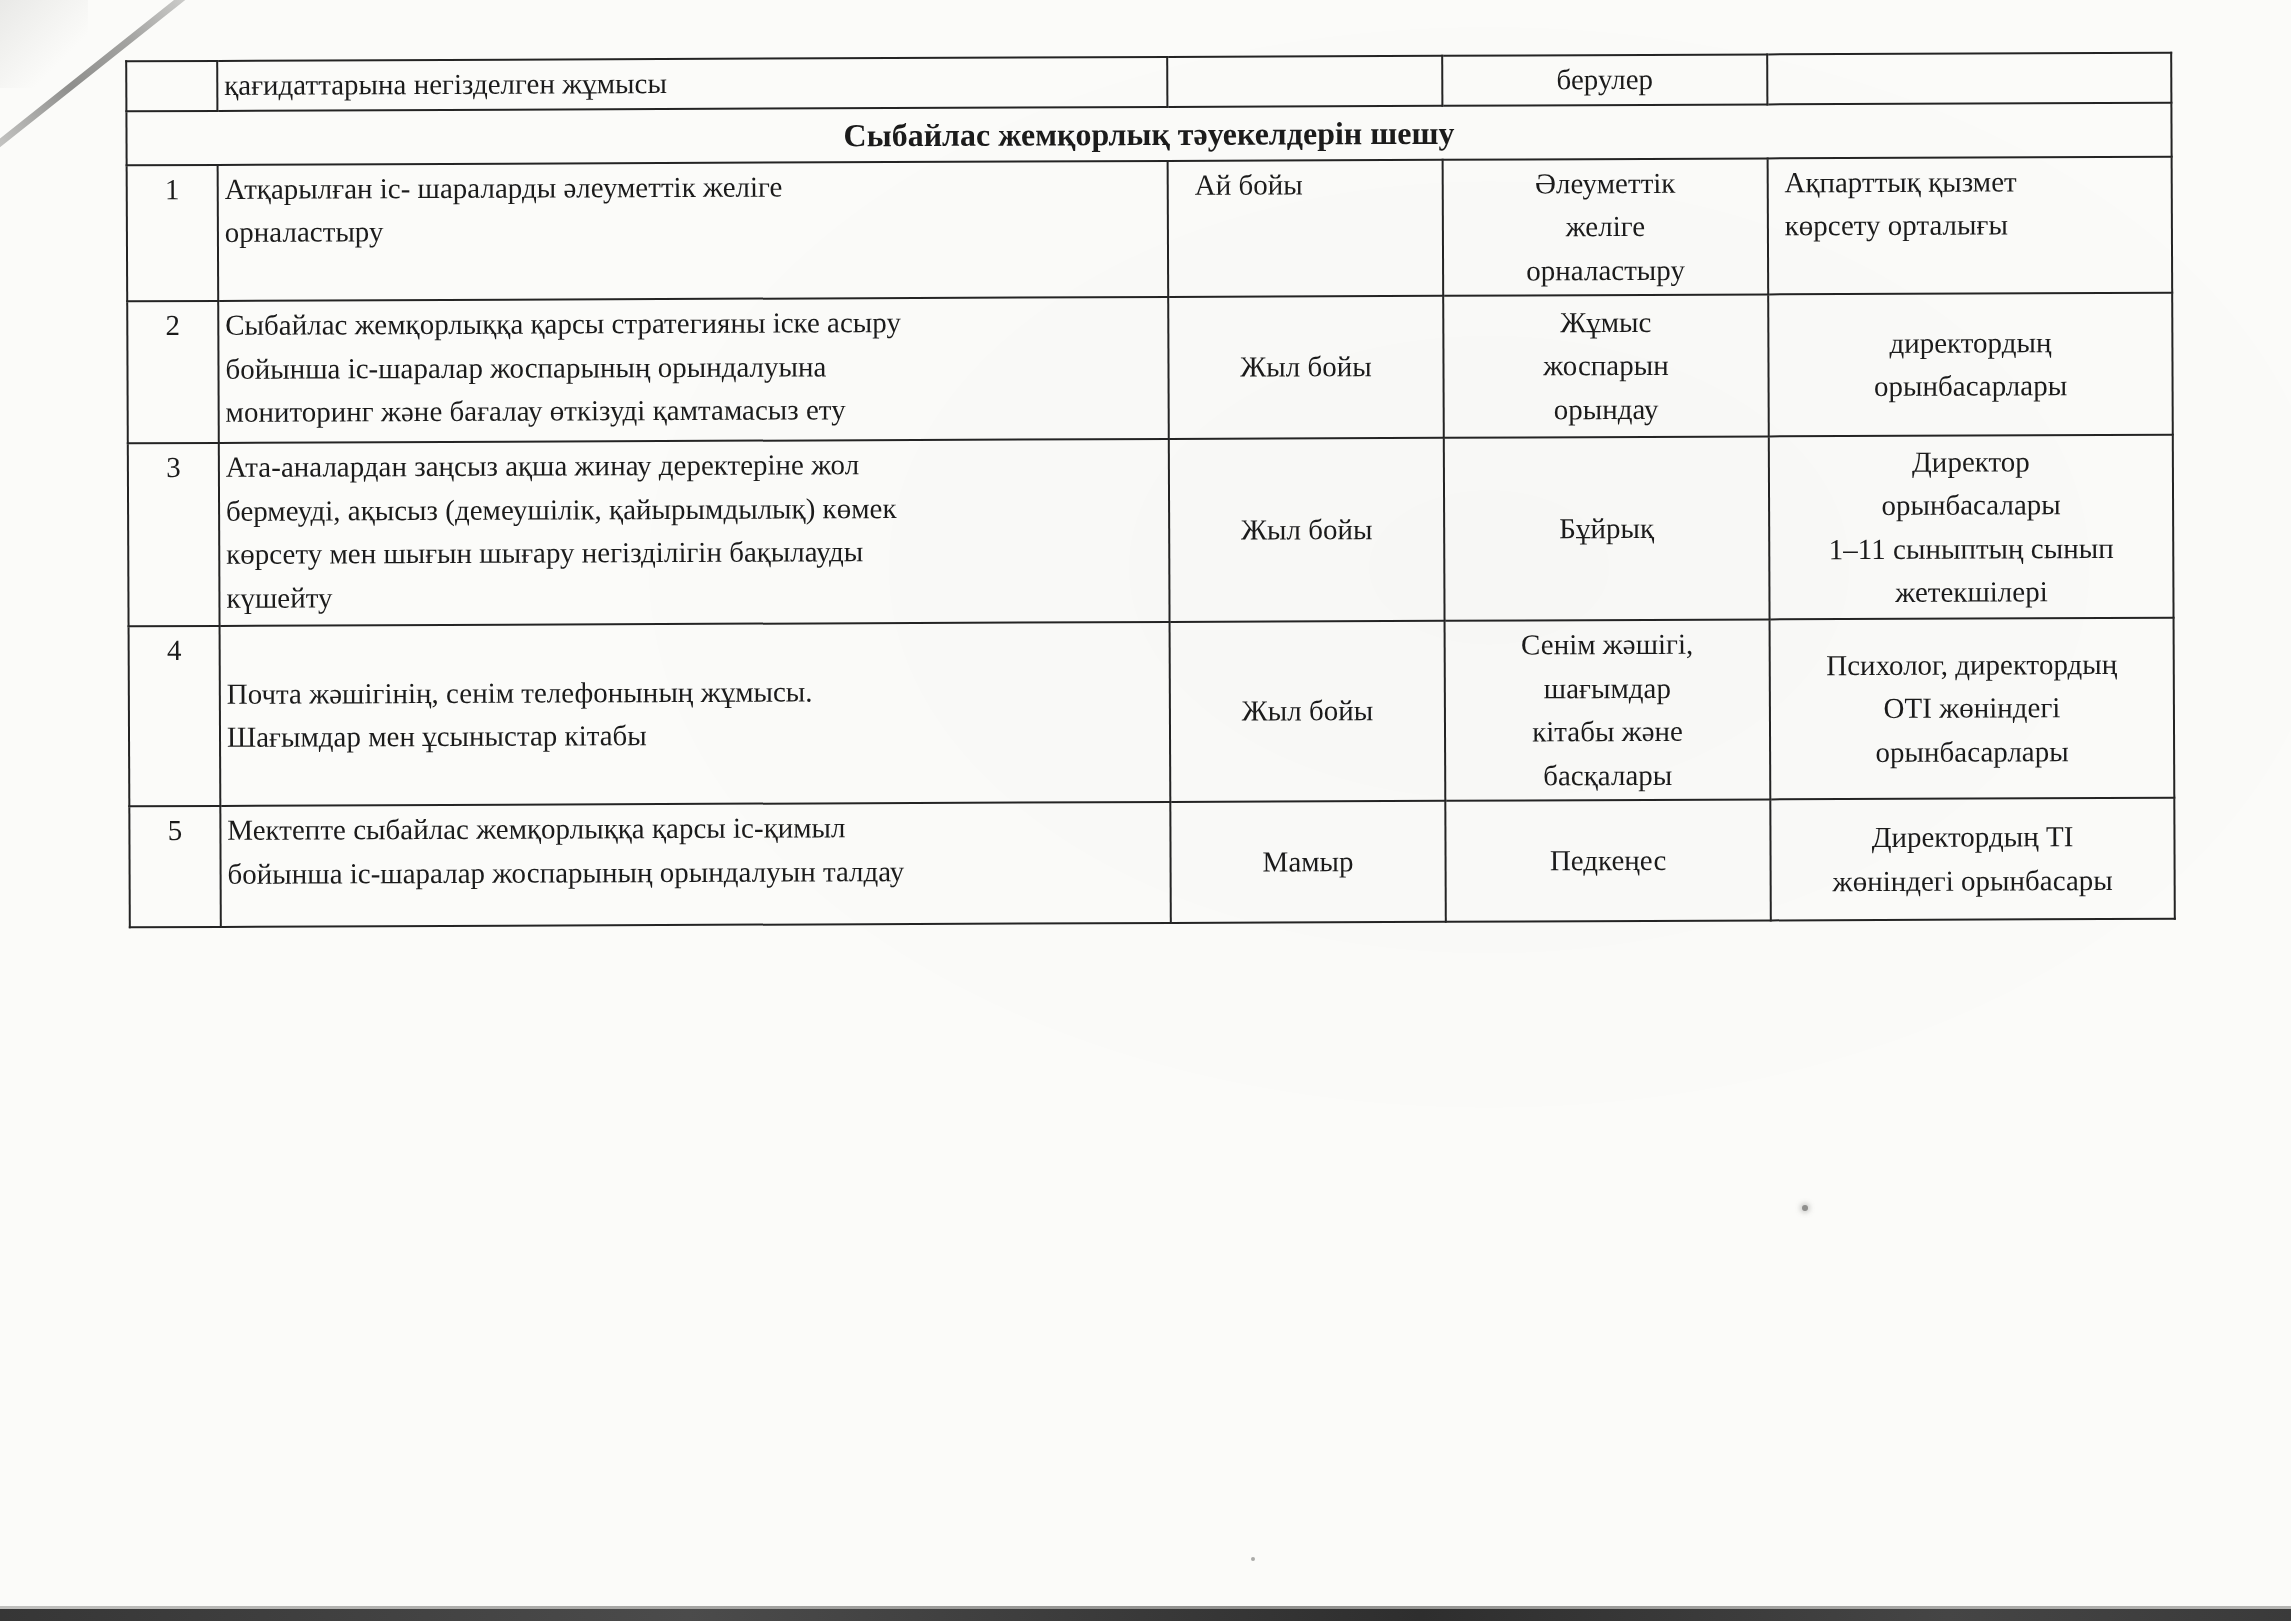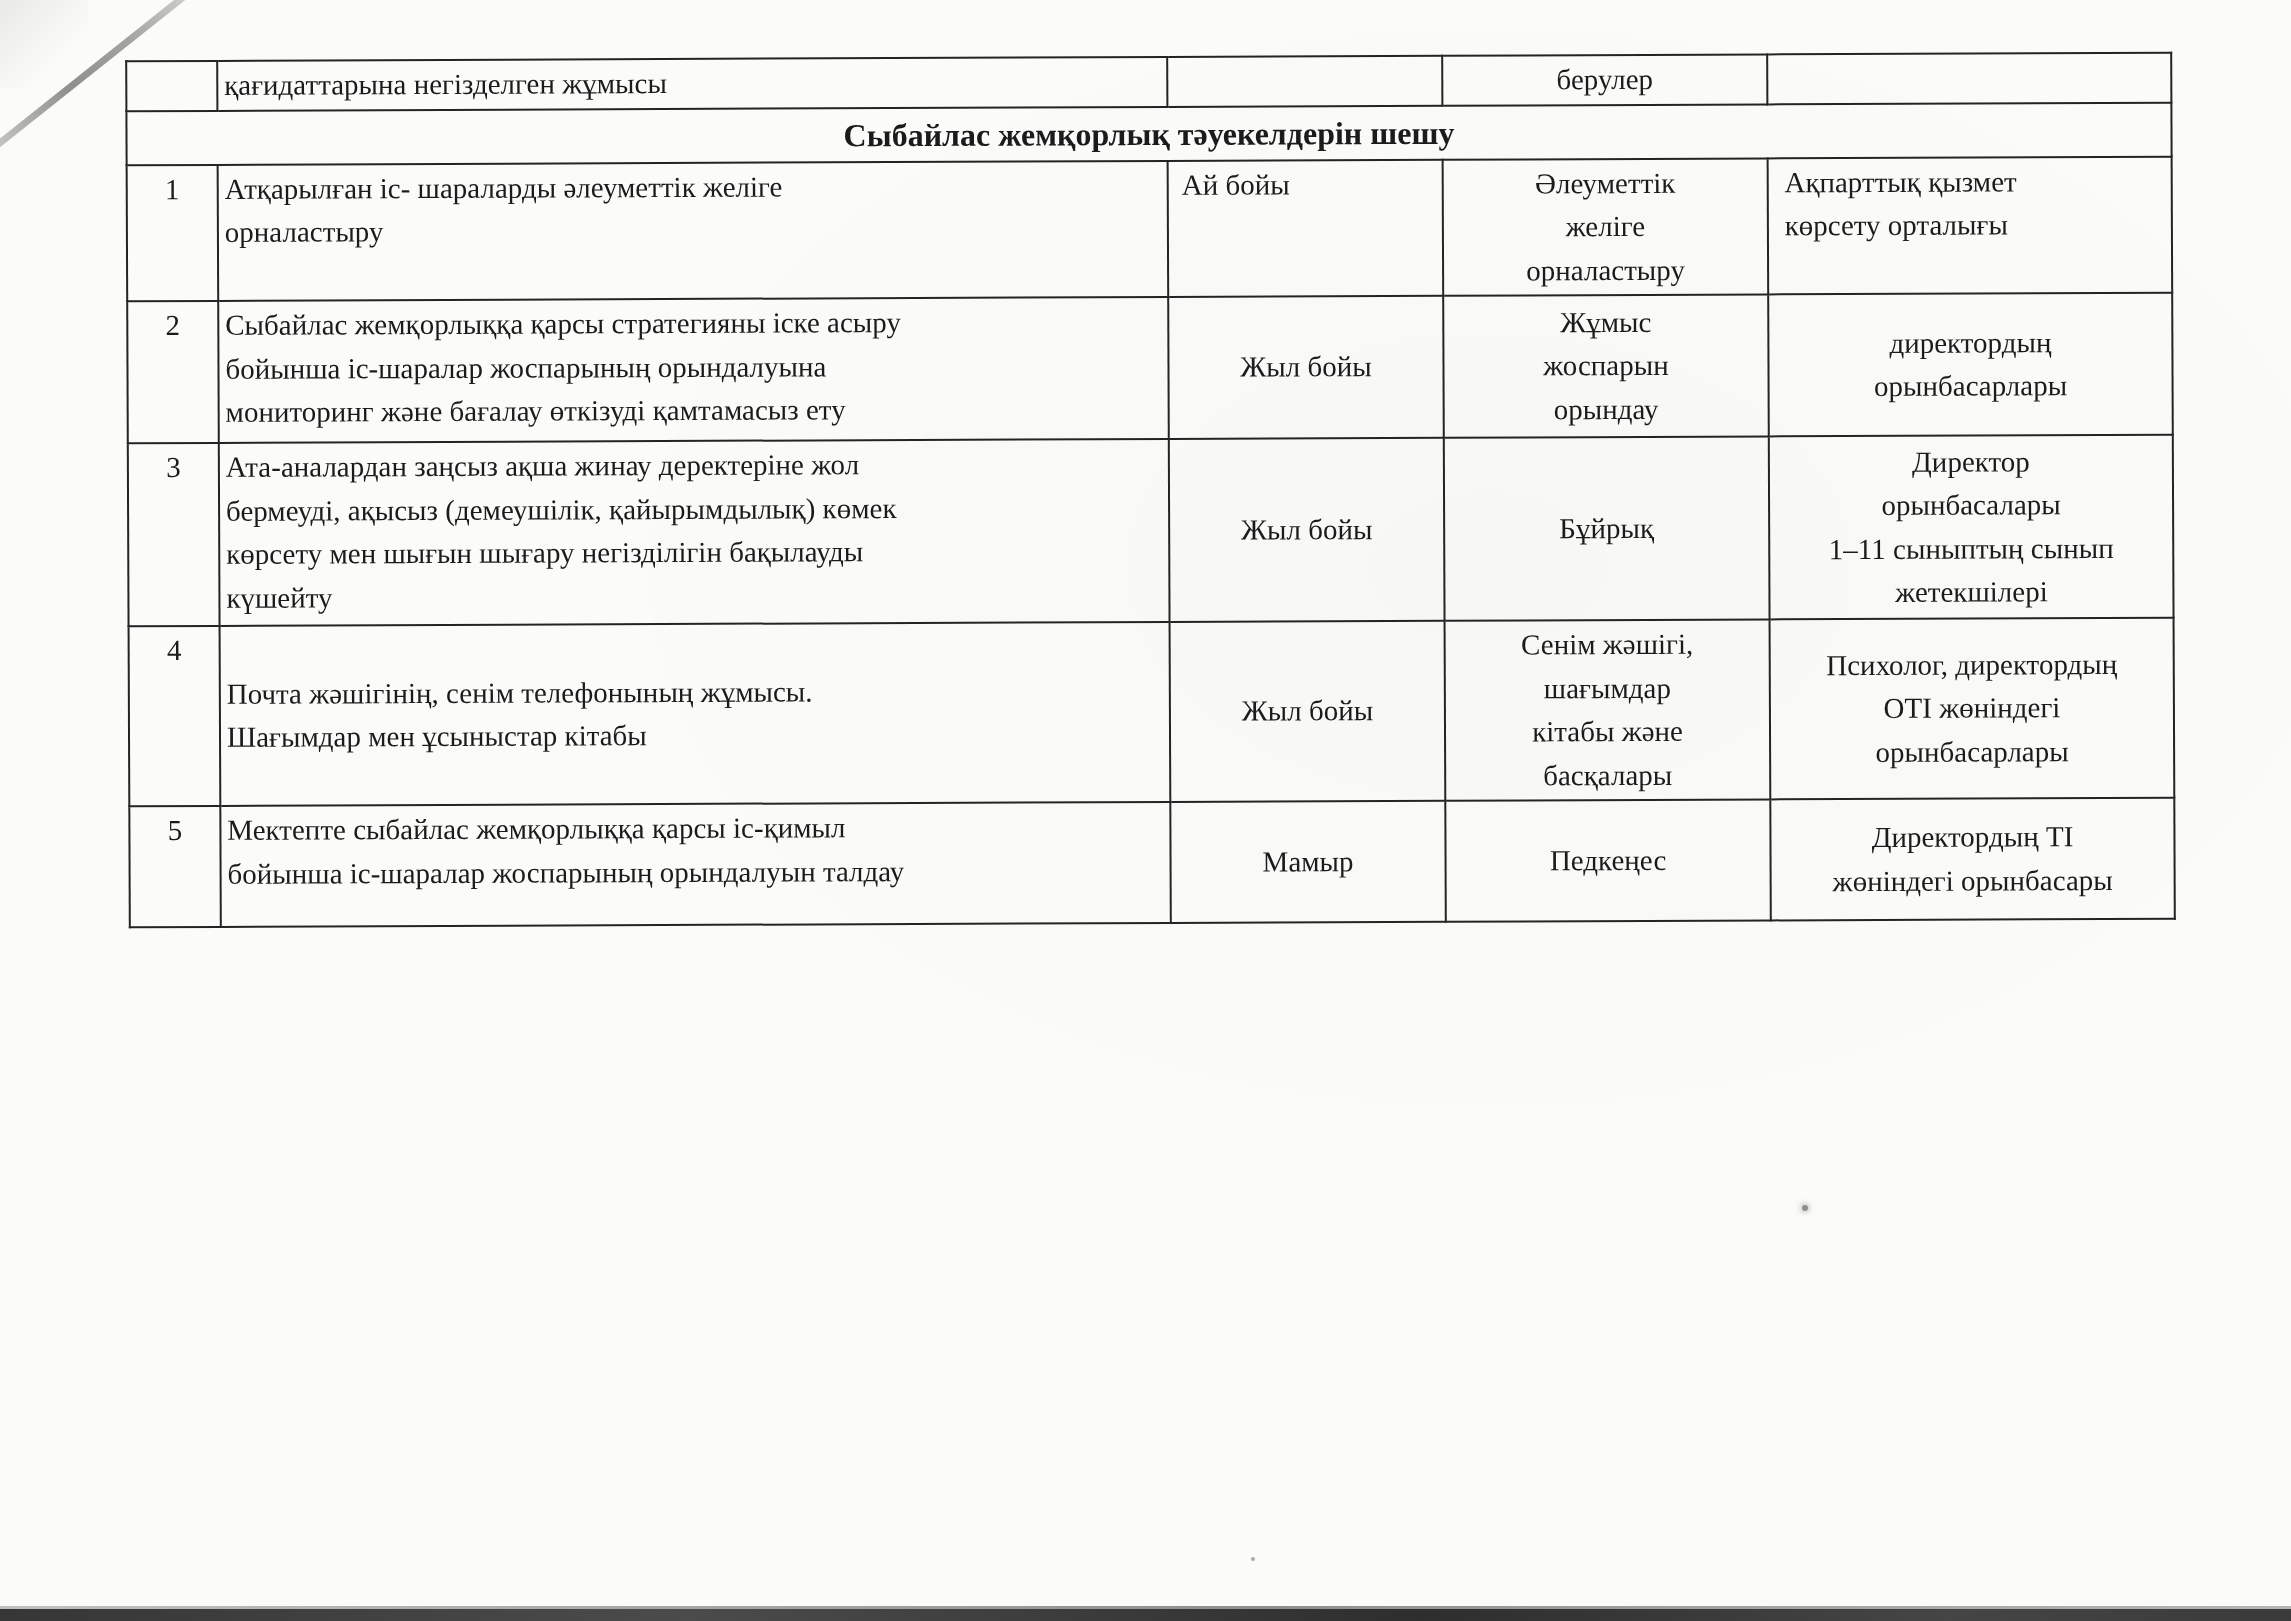--- a/index.html
+++ b/index.html
@@ -71,21 +71,21 @@
   tr.r-carry .c-desc { vertical-align:middle; }
   tr.r-carry .c-form { vertical-align:middle; }
 
   tr.r-head { height:44px; }
   tr.r-head td {
     text-align:center; vertical-align:middle;
     font-weight:bold; font-size:32px; white-space:normal;
   }
 
   tr.r1 { height:130px; }
-  tr.r1 .c-time { text-align:left; vertical-align:top; padding-left:13px; }
+  tr.r1 .c-time { text-align:left; vertical-align:top; padding-left:26px; }
   tr.r1 .c-resp { text-align:left; vertical-align:top; padding-left:15.7px; }
   tr.r1 .c-form { vertical-align:top;margin-top:48px; }
 
   tr.r2 { height:142px; }
   tr.r3 { height:183px; }
   tr.r4 { height:179px; }
   tr.r4 .c-desc { vertical-align:middle; }
   tr.r5 { height:121px; }
 </style>
 </head>

